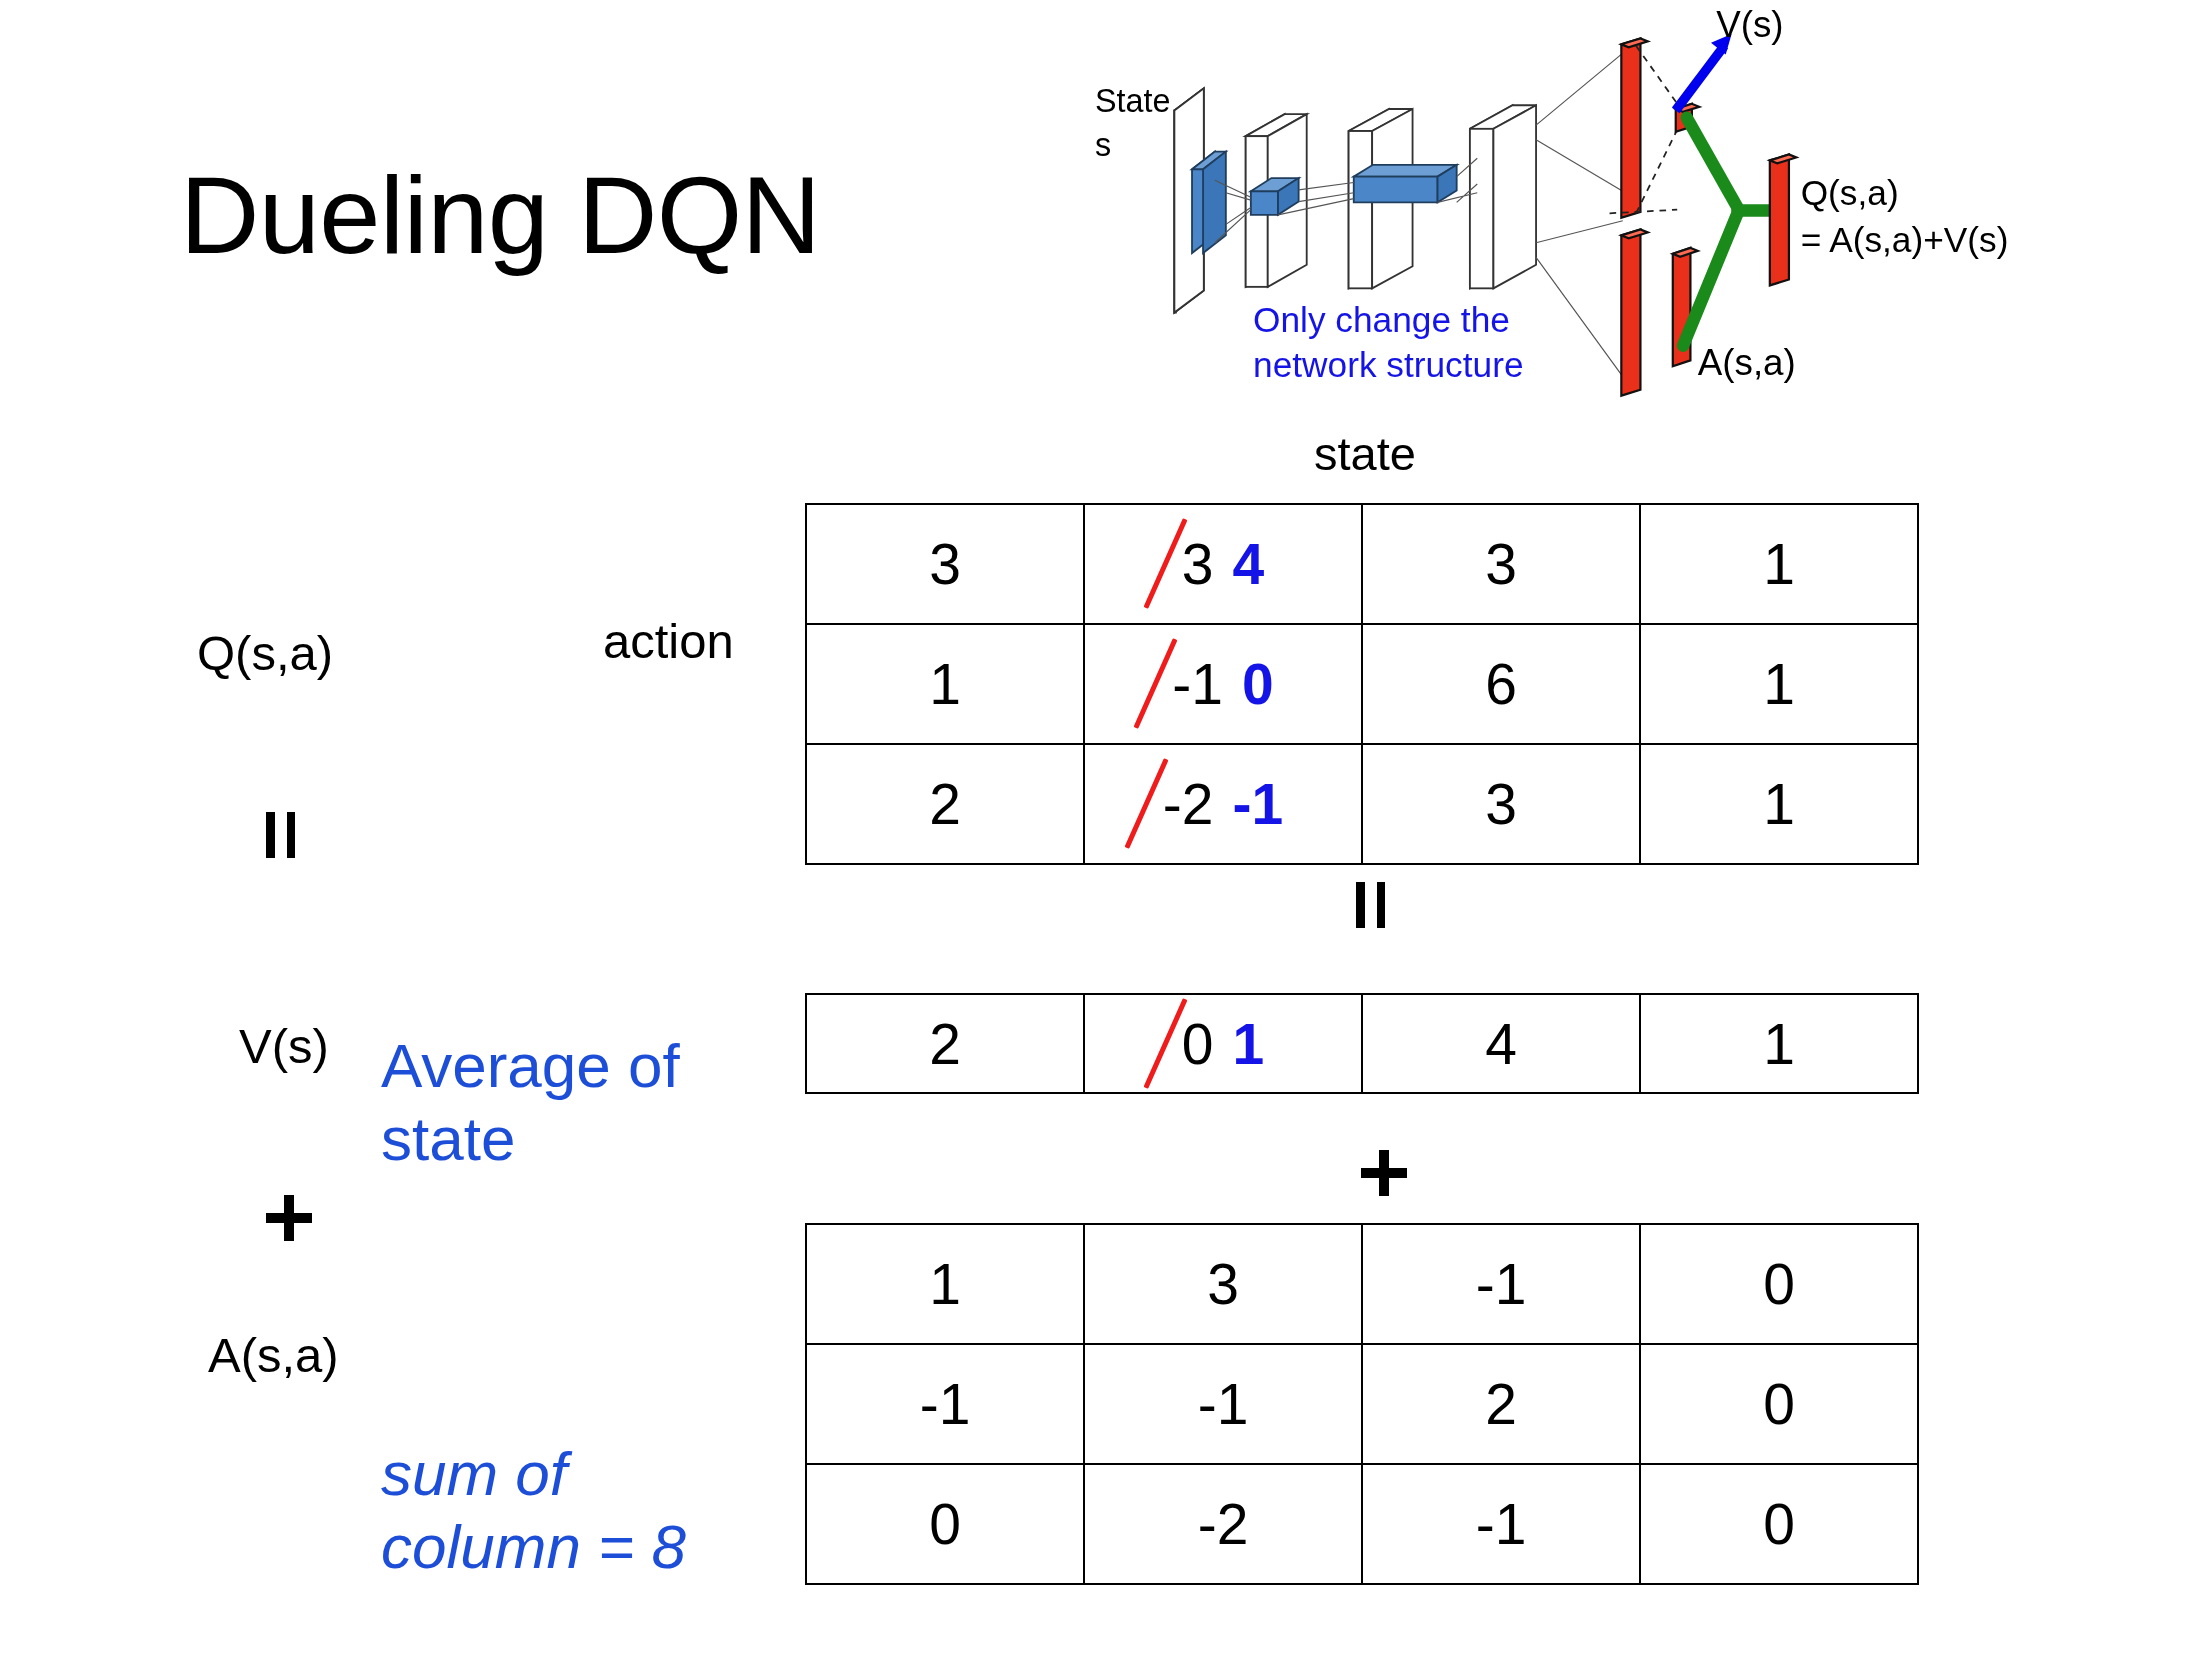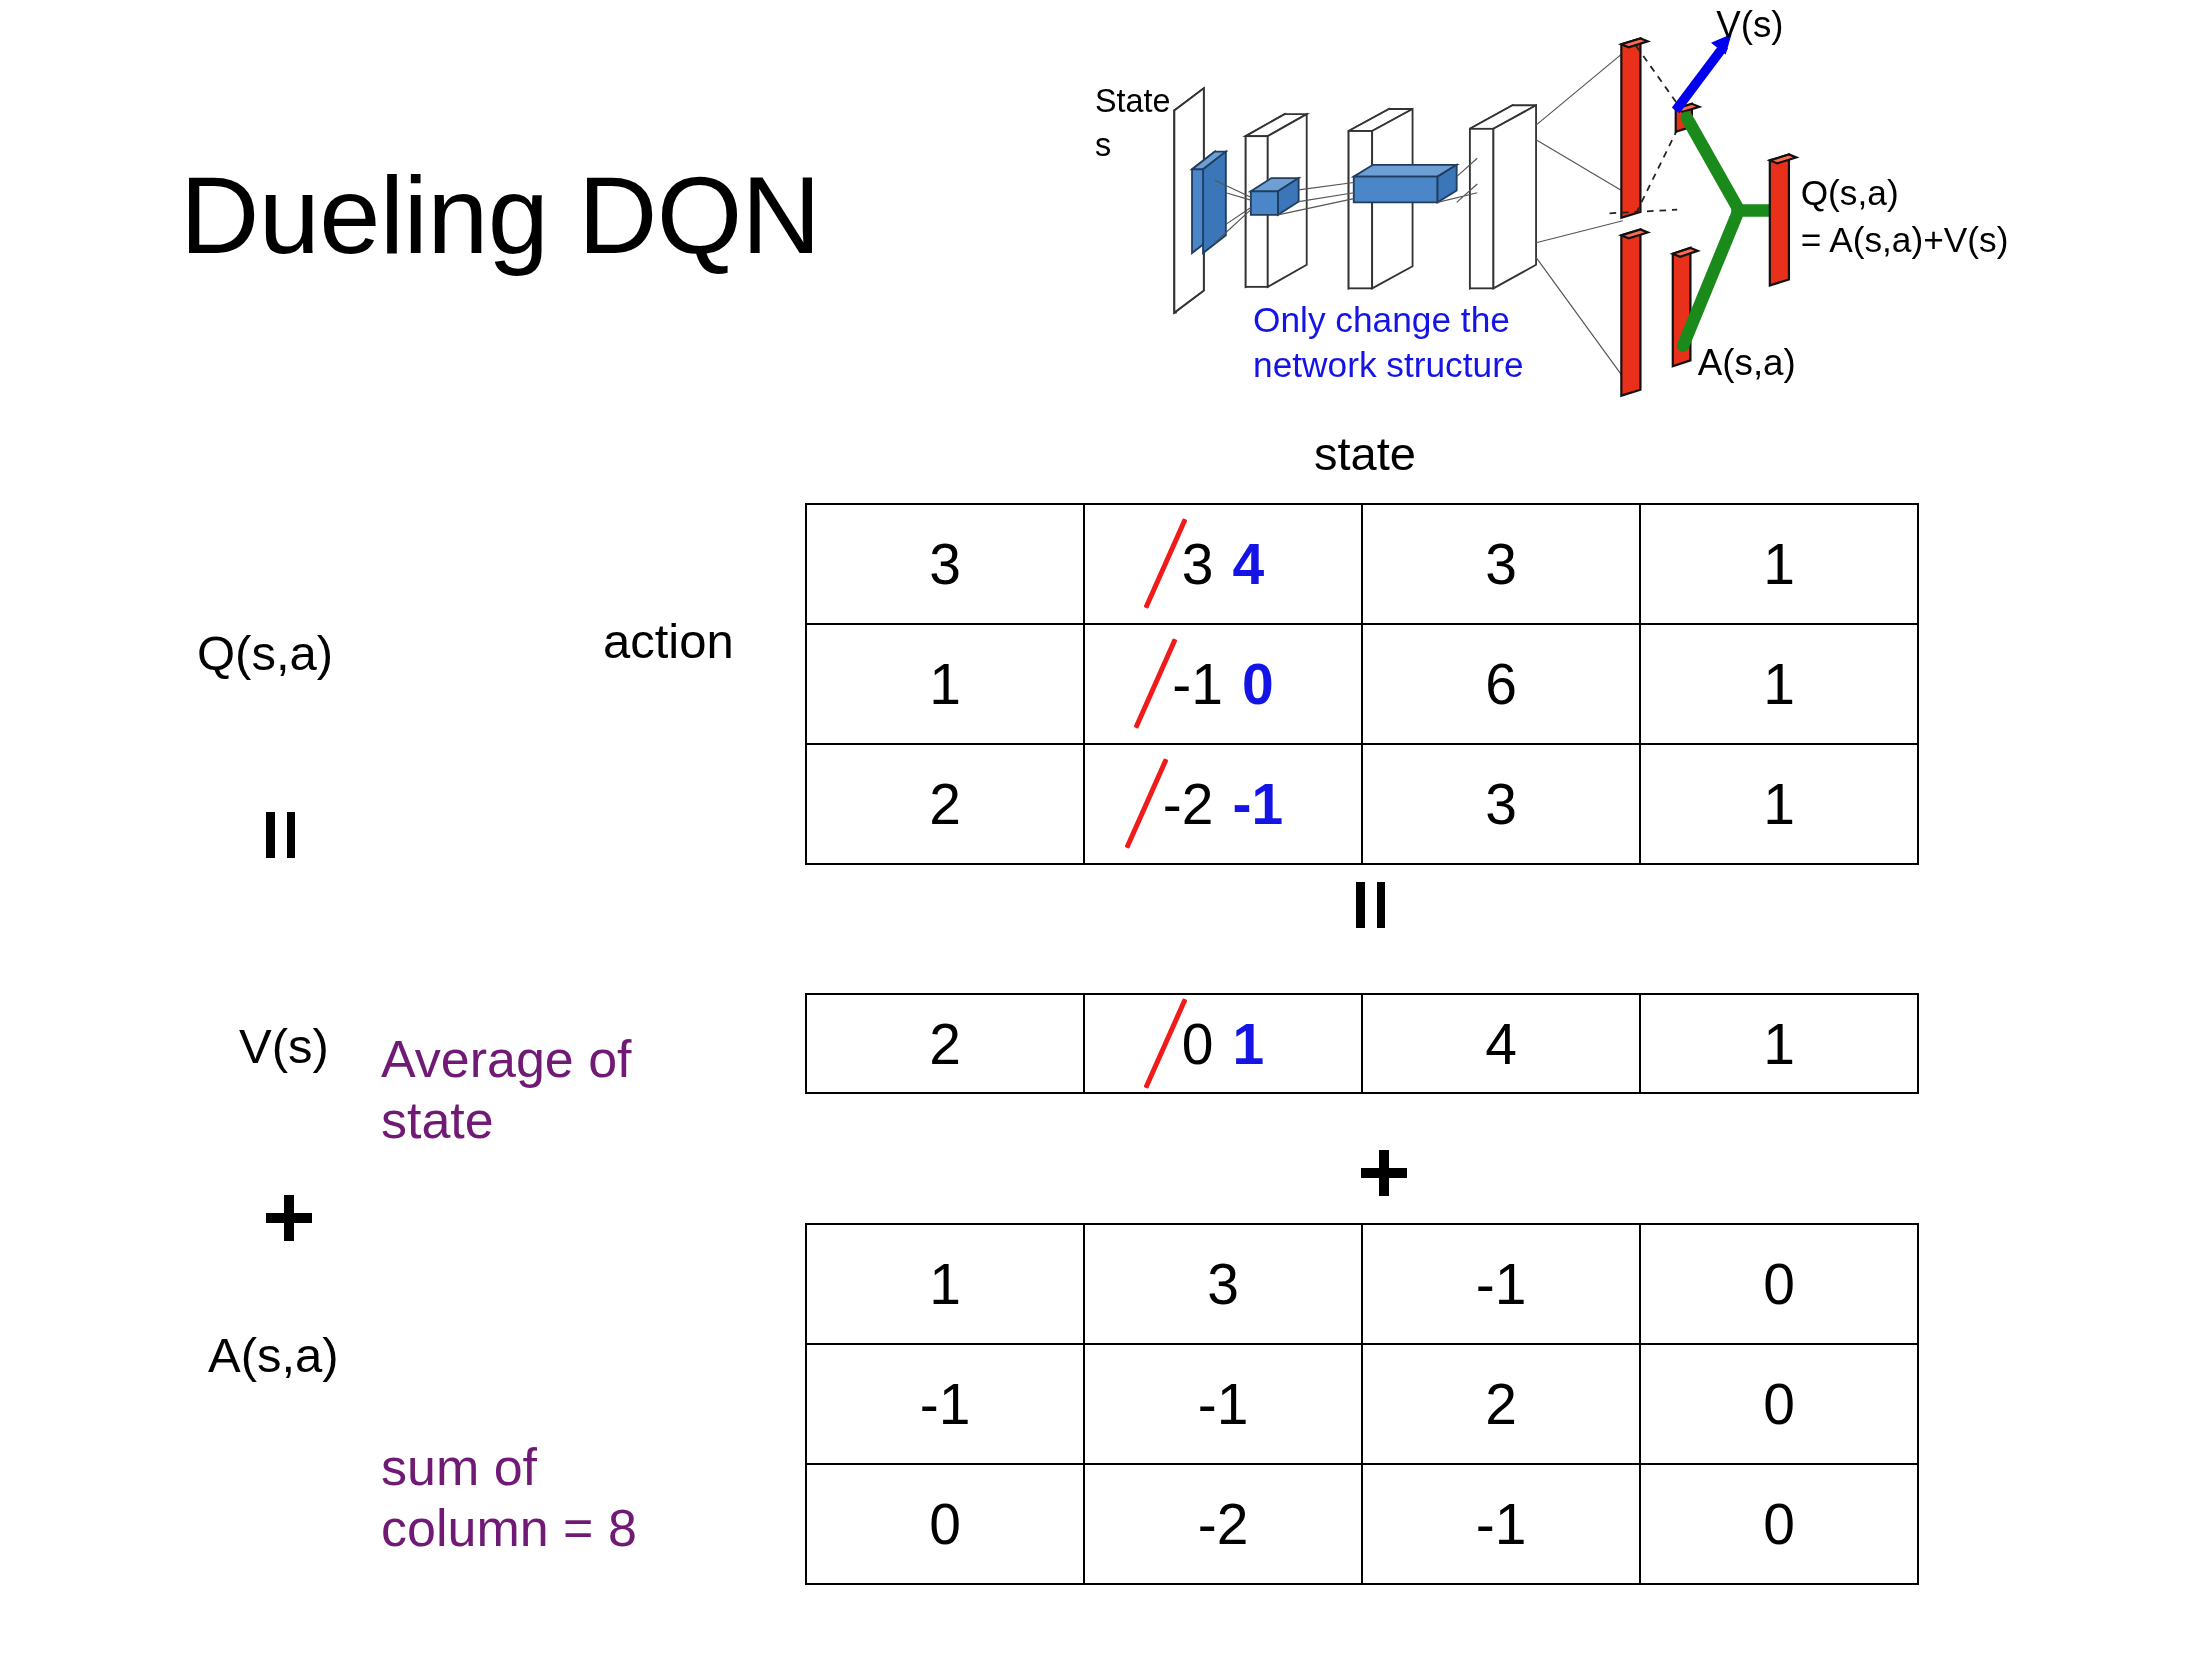--- a/index.html
+++ b/index.html
@@ -17,27 +17,27 @@
   }
 
   
   #net-diagram{ left:1095px; top:0px; width:1110px; height:412px; }
   #net-diagram svg{display:block;}
   .diag-txt{ font-family:"Liberation Sans",sans-serif; fill:#000; }
   .diag-txt-blue{ font-family:"Liberation Sans",sans-serif; fill:#1414e6; }
 
   
   .big-label{ font-size:49px; line-height:1; white-space:nowrap; }
-  .blue-note{ color:#701a75; font-size:52px; line-height:1.18; white-space:nowrap;}
+  .blue-note{ color:#1d4ed8; font-size:62px; line-height:1.18; white-space:nowrap;}
   #lbl-q{ left:197px; top:629px; }
   #lbl-action{ left:603px; top:617px; }
   #lbl-v{ left:239px; top:1022px; }
   #lbl-a{ left:208px; top:1331px; }
   #note-avg{ left:381px; top:1029px; }
-  #note-sum{ left:381px; top:1437px; }
+  #note-sum{ left:381px; top:1437px;font-style:italic; }
   #lbl-state{ left:1314px; top:430px; font-size:47px; }
 
   
   .op{ position:absolute; }
   .op .bar{ position:absolute; background:#000; }
   
   .eq-rot{ width:34px; height:46px; }
   .eq-rot .bar{ width:8.8px; height:46px; top:0; }
   .eq-rot .bar.b1{ left:0; }
   .eq-rot .bar.b2{ left:20.6px; }

